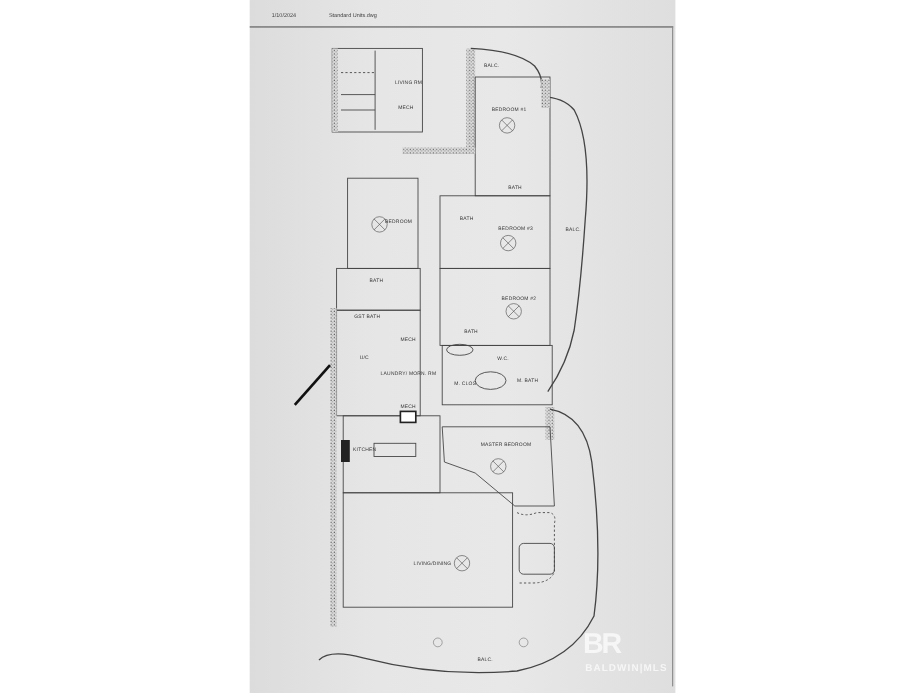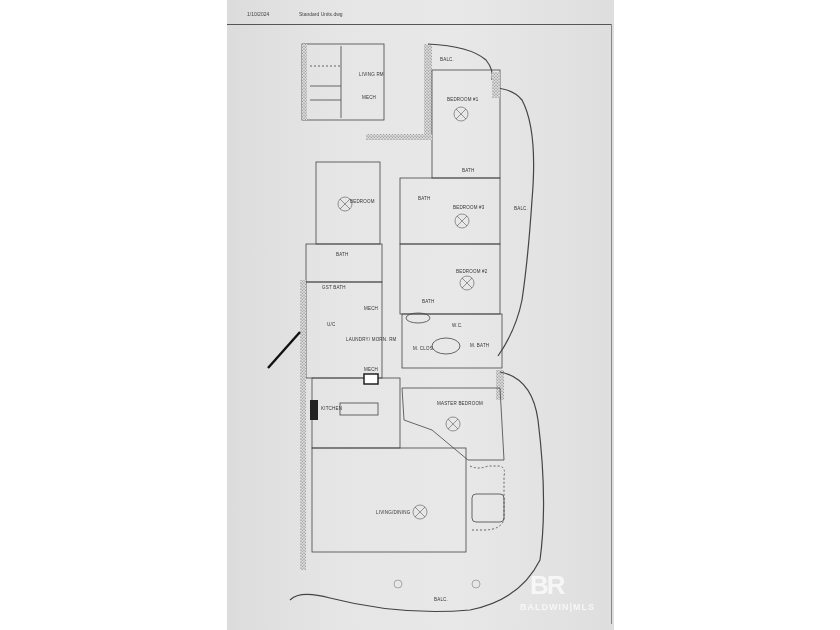--- a/index.html
+++ b/index.html
@@ -7,21 +7,21 @@
          font-family:"Liberation Sans", sans-serif; }
   .paper { position:absolute; left:227px; top:0; width:387px; height:630px;
            background:linear-gradient(90deg,#dcdcdc 0%,#e6e6e6 30%,#e8e8e8 60%,#dedede 100%); }
   .hdr { position:absolute; top:11px; font-size:5px; color:#444; }
   .hdr-line { position:absolute; left:0; top:24px; width:385px; height:1px; background:#555; }
   .edge-right { position:absolute; right:2px; top:24px; width:1px; height:600px; background:#888; }
   .plan { position:absolute; left:0; top:0; }
   .lbl { position:absolute; font-size:4.5px; color:#333; white-space:nowrap; letter-spacing:0.2px; }
   .wm { position:absolute; left:520px; top:570px; color:rgba(255,255,255,0.7); font-weight:bold; }
   .wm-br { font-size:26px; letter-spacing:-2px; position:absolute; left:10px; top:0; }
-  .wm-txt { font-size:9px; position:absolute; left:0; top:32px; letter-spacing:1px; }
+  .wm-txt { font-size:9px; position:absolute; left:12px; top:32px; letter-spacing:1px; }
 </style>
 </head>
 <body>
 
 <div class="paper">
   <span class="hdr" style="left:20px">1/10/2024</span>
   <span class="hdr" style="left:72px">Standard Units.dwg</span>
   <div class="hdr-line"></div>
   <div class="edge-right"></div>
 </div>

